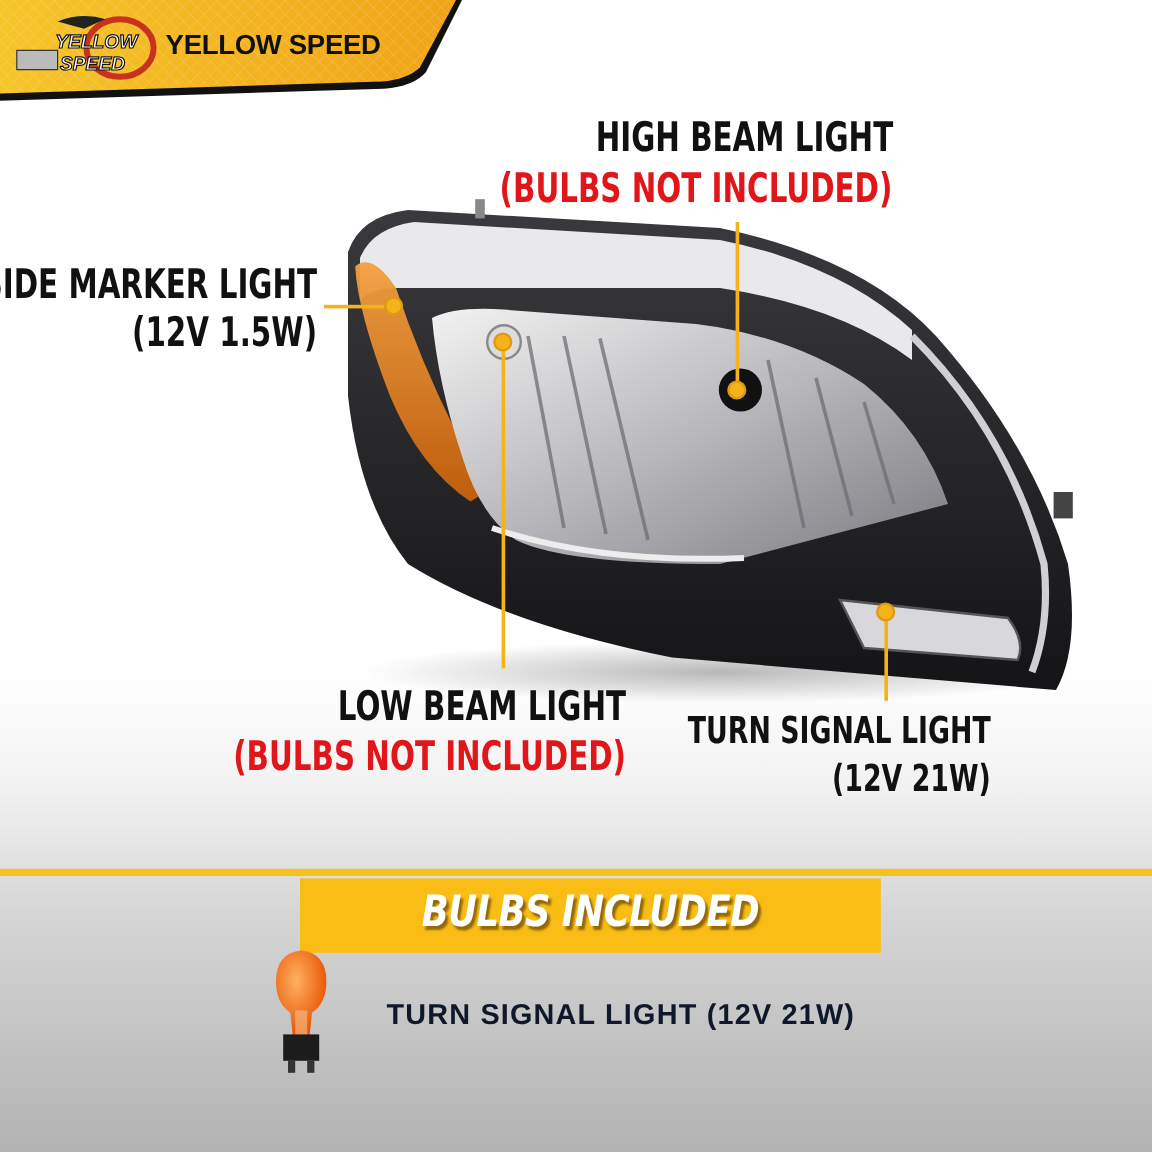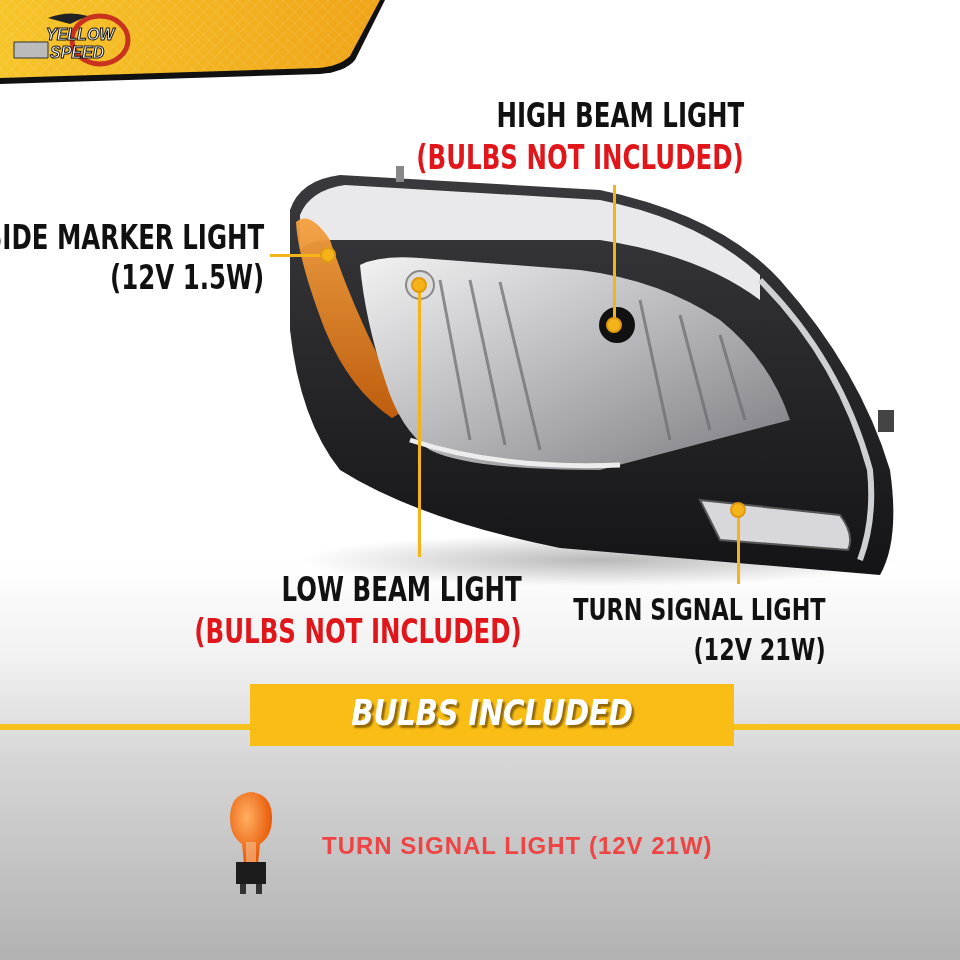--- a/index.html
+++ b/index.html
@@ -7,24 +7,24 @@
     background:linear-gradient(to bottom,#ffffff 0px,#ffffff 560px,#f1f1f1 660px,#d6d6d6 760px,#c4c4c4 860px,#b2b2b2 960px);
     font-family:"Liberation Sans",sans-serif;}
   .banner{position:absolute;left:0;top:0;width:940px;height:90px;}
   .brand-text{position:absolute;left:138px;top:24px;font-family:"Liberation Sans",sans-serif;font-weight:bold;font-size:23px;color:#111;letter-spacing:-0.3px;}
   .label{position:absolute;font-family:"DejaVu Sans",sans-serif;font-weight:bold;color:#111;line-height:1;
     transform:scaleX(0.72);transform-origin:right top;text-align:right;white-space:nowrap;}
   .red{color:#e0161b;}
   .yline{position:absolute;background:#f5b31a;}
   .dot{position:absolute;width:16px;height:16px;border-radius:50%;background:#f5b31a;border:2px solid #e09a12;box-sizing:border-box;}
   .bulbs-band{position:absolute;left:0;top:724px;width:960px;height:6px;background:#f8c21e;}
-  .bulbs-box{position:absolute;left:250px;top:684px;width:484px;height:62px;background:#f9bd15;}
+  .bulbs-box{position:absolute;left:250px;top:732px;width:484px;height:62px;background:#f9bd15;}
   .bulbs-text{position:absolute;left:0;width:484px;top:8px;text-align:center;font-family:"DejaVu Sans",sans-serif;font-weight:bold;font-style:italic;
     font-size:36px;color:#fff;text-shadow:3px 3px 2px rgba(90,60,0,.65);transform:scaleX(0.82);letter-spacing:-0.5px;}
-  .inc-label{position:absolute;left:322px;top:832px;font-family:"Liberation Sans",sans-serif;font-weight:bold;font-size:24px;color:#ef4444;letter-spacing:1px;}
+  .inc-label{position:absolute;left:322px;top:832px;font-family:"Liberation Sans",sans-serif;font-weight:bold;font-size:24px;color:#0f172a;letter-spacing:1px;}
 </style>
 </head>
 <body>
 
 <div class="banner">
   <svg width="960" height="90" style="position:absolute;left:0;top:0">
     <defs>
       <linearGradient id="bg1" x1="0" y1="0" x2="1" y2="0">
         <stop offset="0" stop-color="#f6c52a"></stop>
         <stop offset="1" stop-color="#f0a418"></stop>
@@ -38,20 +38,21 @@
     <path d="M0 0 H380 L350 56 Q340 66 318 68 L0 78 Z" fill="url(#bg1)"></path>
     <path d="M0 0 H380 L350 56 Q340 66 318 68 L0 78 Z" fill="url(#diam)"></path>
   </svg>
   <svg width="130" height="70" style="position:absolute;left:8px;top:10px">
     <ellipse cx="92" cy="30" rx="28" ry="24" fill="none" stroke="#c8321e" stroke-width="5"></ellipse>
     <path d="M40 8 Q60 0 80 6 Q70 10 62 14 Z" fill="#222"></path>
     <path d="M6 32 H40 V48 H6 Z" fill="#bbb" stroke="#333"></path>
     <text x="38" y="30" font-family="Liberation Sans, sans-serif" font-weight="bold" font-style="italic" font-size="16" fill="#fff" stroke="#111" stroke-width="1">YELLOW</text>
     <text x="42" y="48" font-family="Liberation Sans, sans-serif" font-weight="bold" font-style="italic" font-size="16" fill="#fff" stroke="#111" stroke-width="1">SPEED</text>
   </svg>
+  <div class="brand-text">YELLOW SPEED</div>
 </div>
 
 <svg width="960" height="960" style="position:absolute;left:0;top:0">
   <defs>
     <linearGradient id="housing" x1="0" y1="0" x2="0" y2="1">
       <stop offset="0" stop-color="#3a3a3e"></stop>
       <stop offset="1" stop-color="#141416"></stop>
     </linearGradient>
     <linearGradient id="chrome" x1="0" y1="0" x2="1" y2="1">
       <stop offset="0" stop-color="#f2f2f2"></stop>

